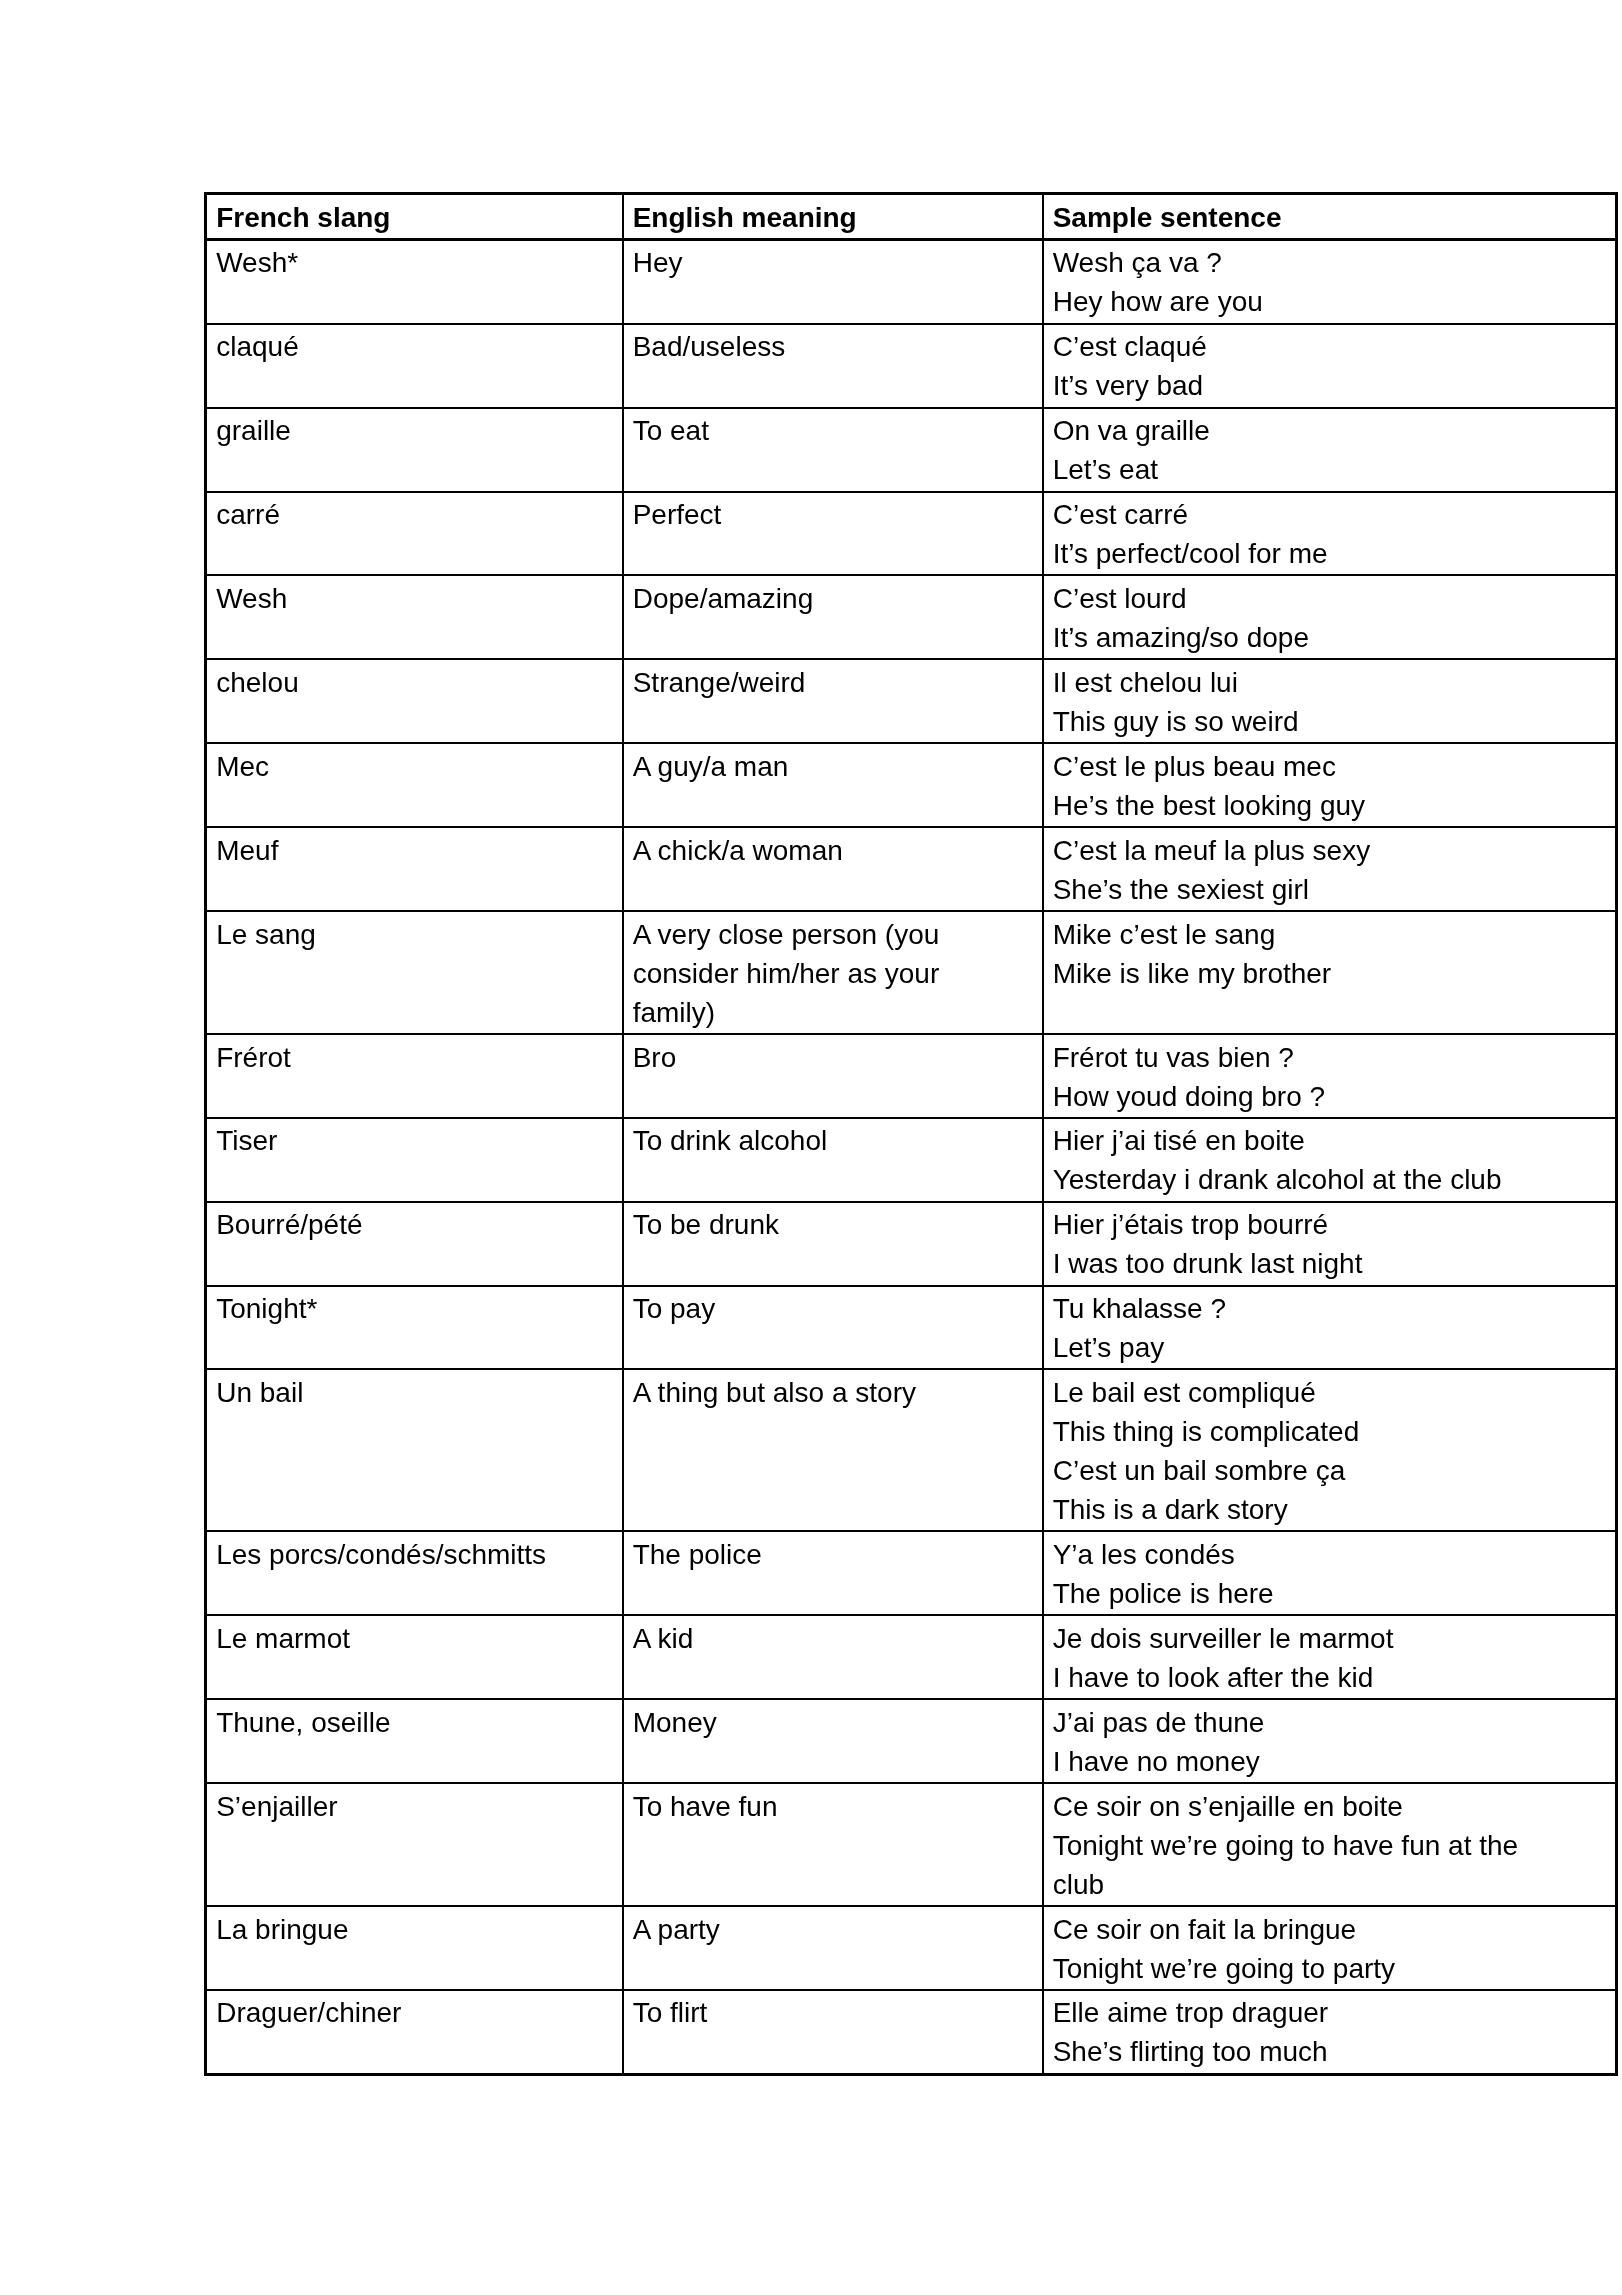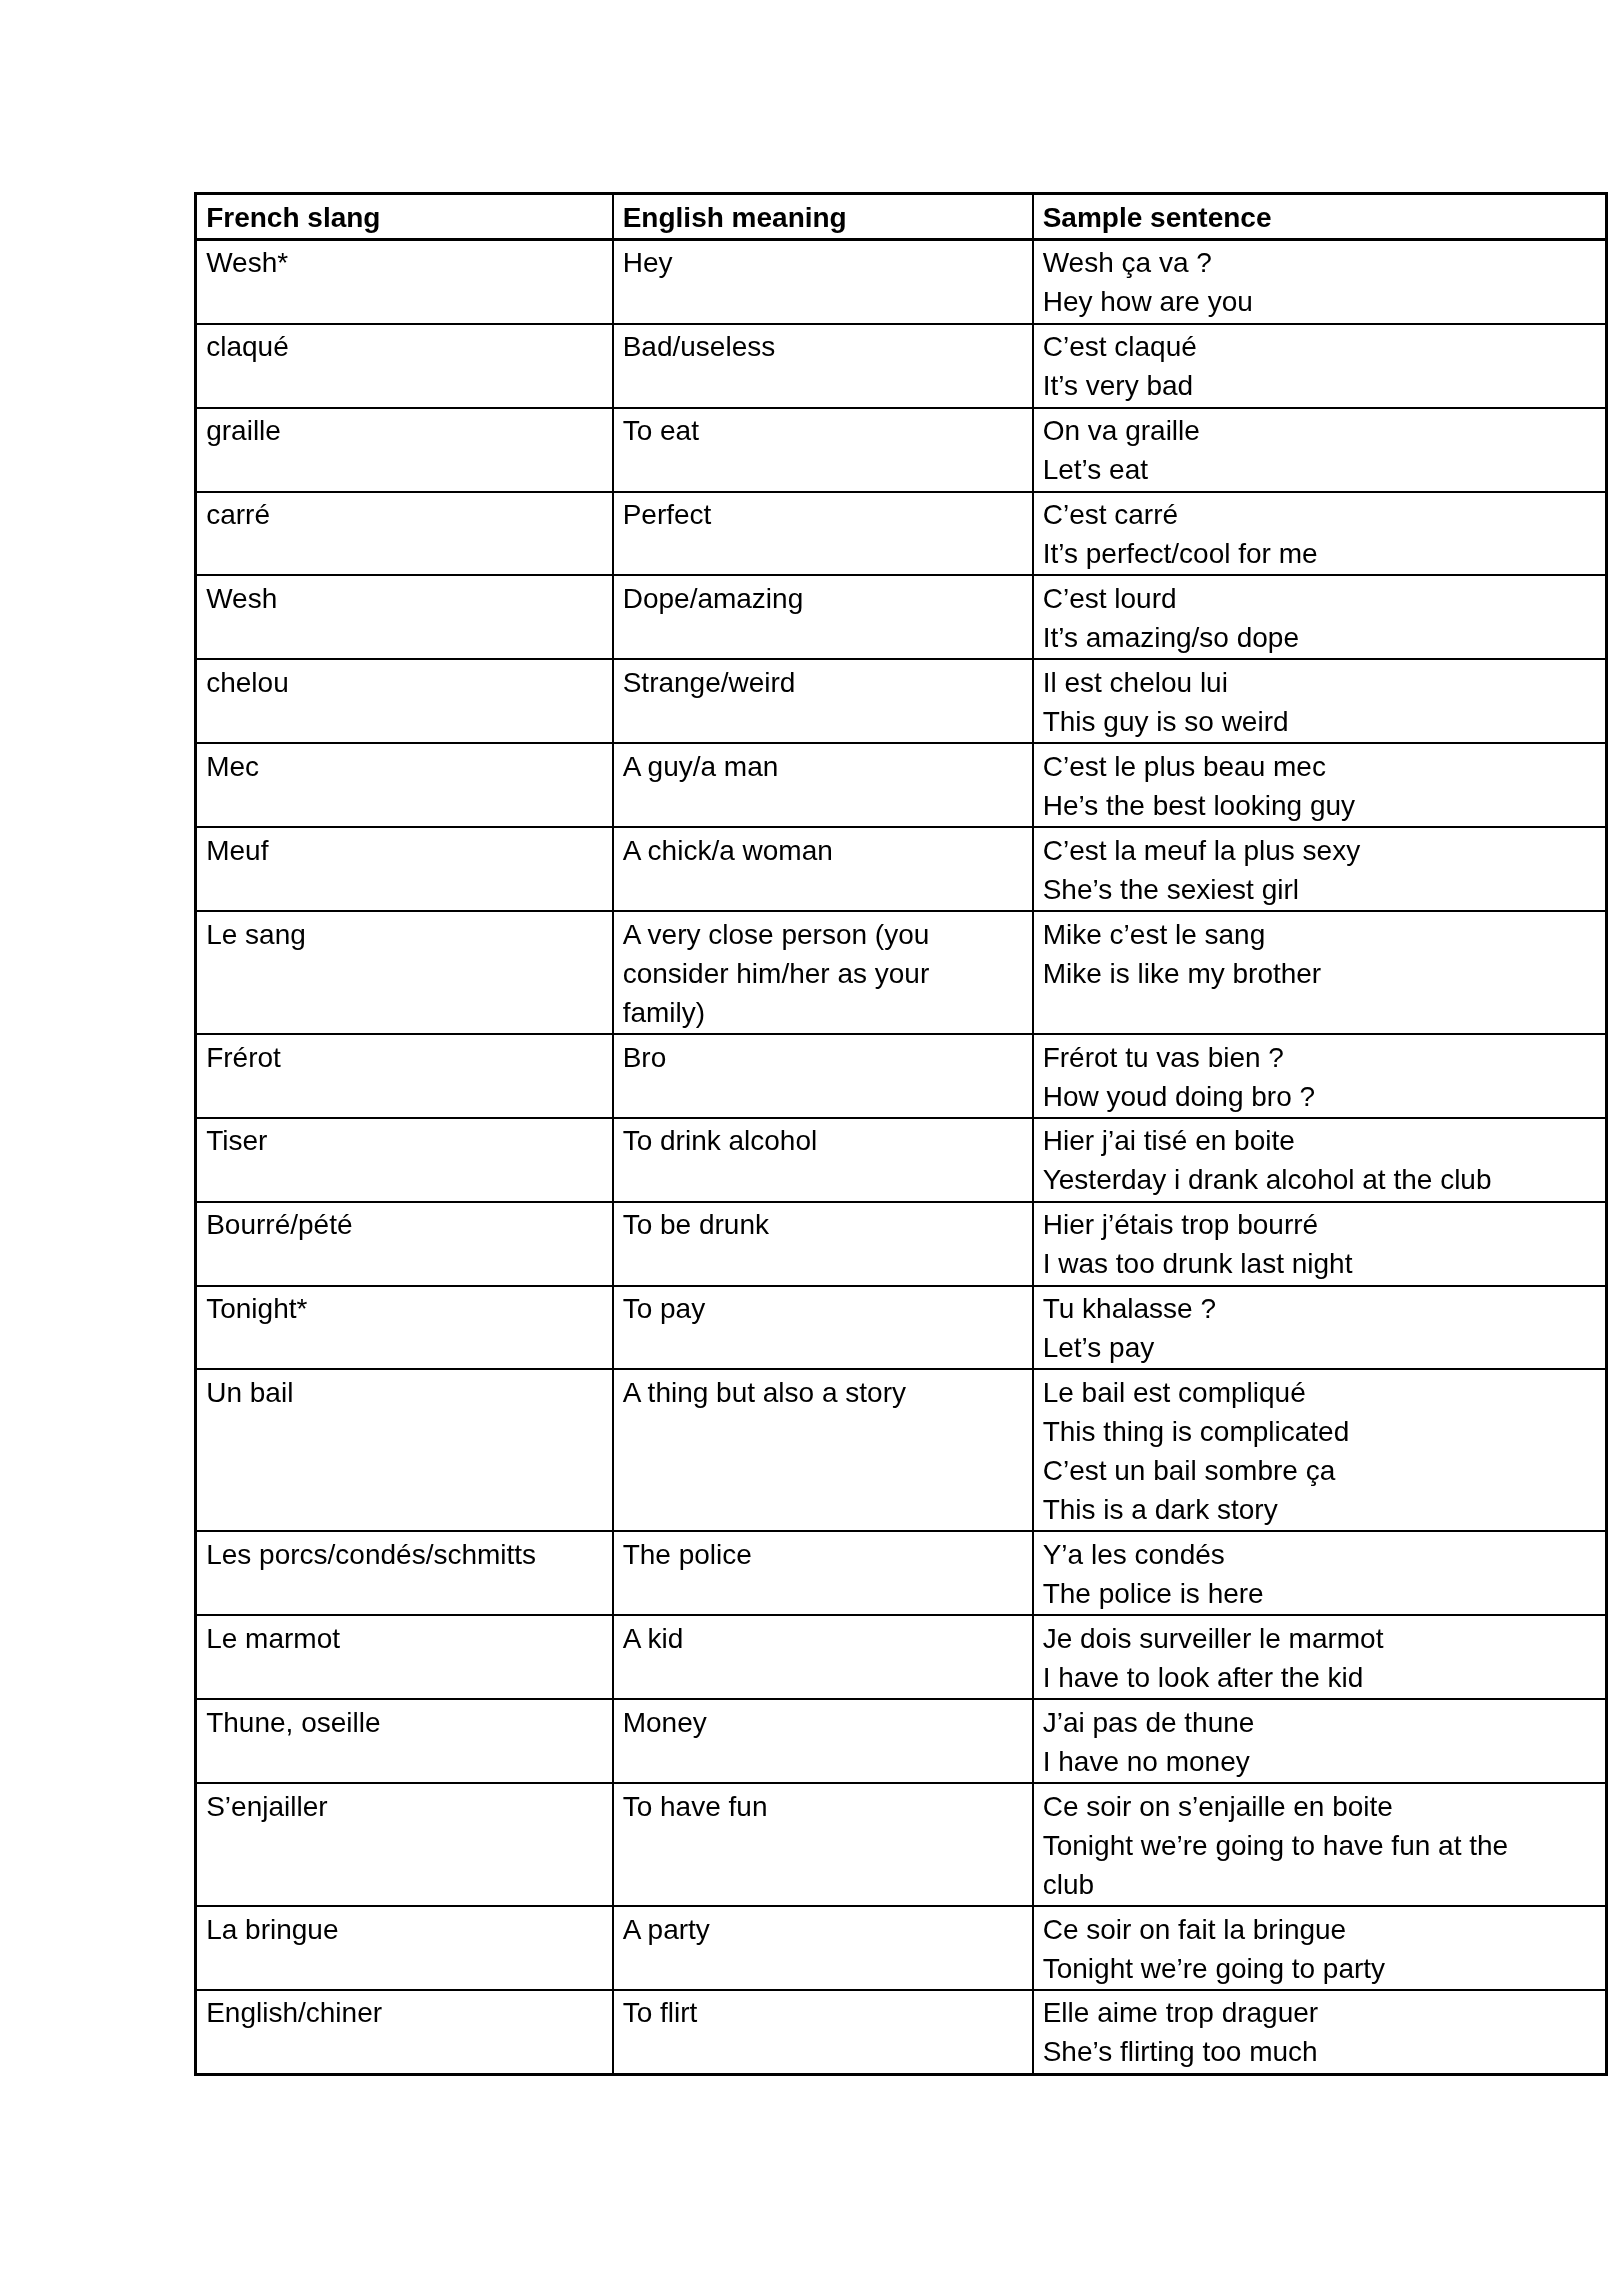--- a/index.html
+++ b/index.html
@@ -9,21 +9,21 @@
   body {
     width: 1623px;
     height: 2295px;
     background: #ffffff;
     position: relative;
     font-family: "Liberation Sans", sans-serif;
     color: #000000;
   }
   .doc-table {
     position: absolute;
-    left: 194px;
+    left: 204px;
     top: 192px;
     border-collapse: collapse;
     table-layout: fixed;
     border: 3.9px solid #000000;
   }
   .doc-table th,
   .doc-table td {
     border: 2px solid #000000;
     vertical-align: top;
     text-align: left;
@@ -290,21 +290,21 @@
     <td>
           <div class="line">A party</div>
         </td>
     <td>
           <div class="line">Ce soir on fait la bringue</div>
           <div class="line">Tonight we’re going to party</div>
         </td>
   </tr>
       <tr>
     <td>
-          <div class="line">English/chiner</div>
+          <div class="line">Draguer/chiner</div>
         </td>
     <td>
           <div class="line">To flirt</div>
         </td>
     <td>
           <div class="line">Elle aime trop draguer</div>
           <div class="line">She’s flirting too much</div>
         </td>
   </tr>
     </tbody>

